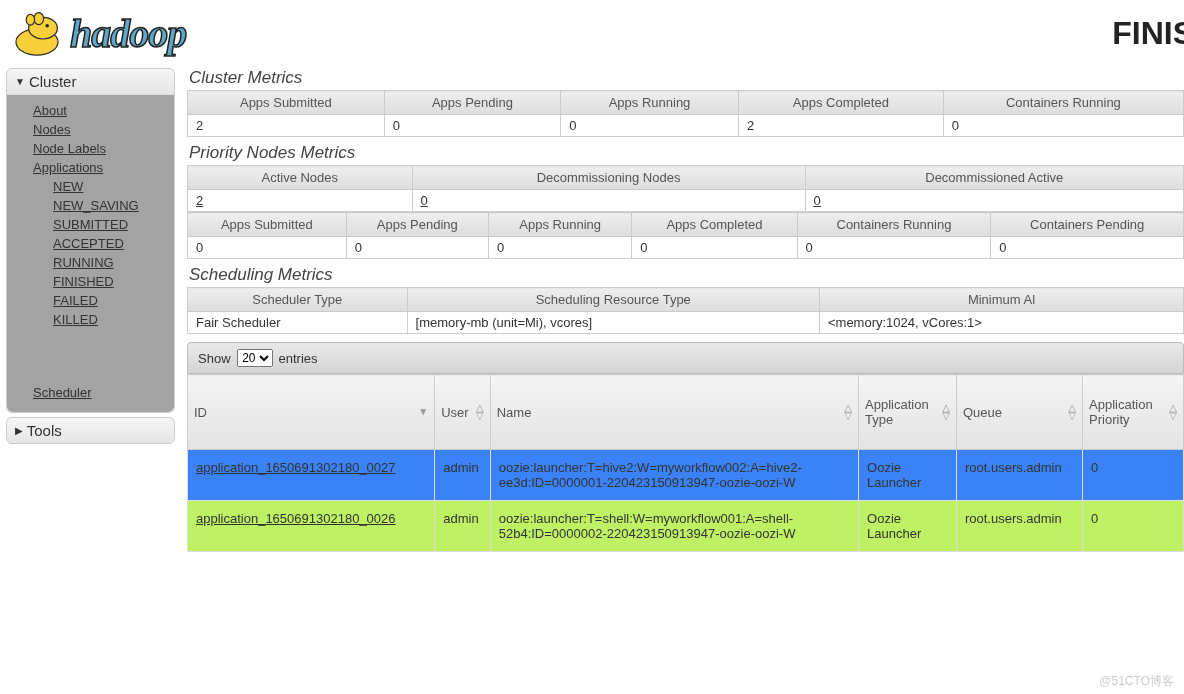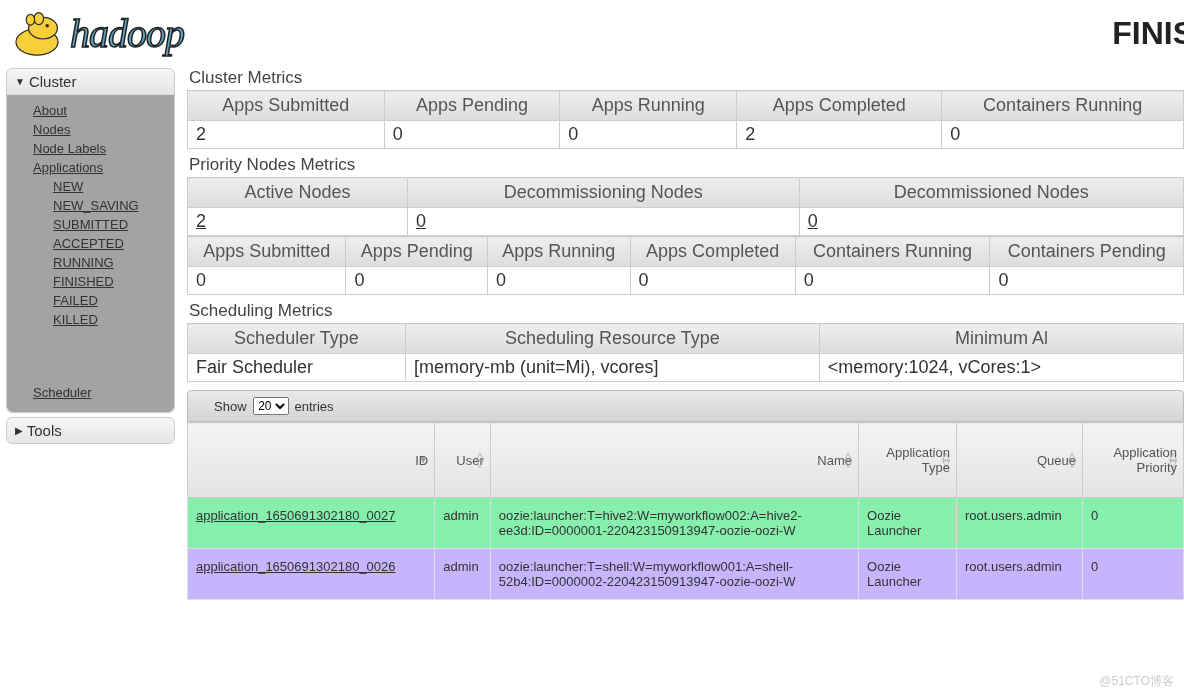--- a/index.html
+++ b/index.html
@@ -3,58 +3,58 @@
 <meta charset="utf-8">
 <style>
 * { box-sizing: border-box; margin: 0; padding: 0; }
 body { font-family: "Segoe UI", Arial, sans-serif; font-size: 13px; color: #333; background: #fff; width: 1184px; }
 a { color: #1a5a99; text-decoration: underline; cursor: pointer; }
 
 
 .header { display: flex; justify-content: space-between; align-items: center; padding: 8px 10px 4px 10px; }
 .logo { display: flex; align-items: center; }
 .logo svg { width: 60px; height: 50px; }
-.logo-text { font-family: "Comic Sans MS", cursive; font-size: 40px; font-style: italic; font-weight: normal; color: #60a6c7; -webkit-text-stroke: 1.5px #222; letter-spacing: -1px; text-align: right; }
+.logo-text { font-family: "Comic Sans MS", cursive; font-size: 40px; font-style: italic; font-weight: bold; color: #60a6c7; -webkit-text-stroke: 1.5px #222; letter-spacing: -1px; text-align: right; }
 .page-title { font-size: 32px; font-weight: bold; color: #222; margin-right: -20px; overflow: hidden; }
 
 .layout { display: flex; align-items: flex-start; }
 .sidebar { width: 175px; padding: 6px 0 0 6px; }
 .main { flex: 1; padding: 0 0 0 12px; overflow: hidden; }
 
 
 .nvblk { border: 1px solid #ccc; border-radius: 6px; margin-bottom: 4px; background: #f2f2f2; }
 .nvblk-hd { padding: 4px 8px; font-size: 15px; color: #333; background: linear-gradient(#f6f6f6,#e5e5e5); border-bottom: 1px solid #ddd; border-radius: 6px 6px 0 0; display:flex; align-items:center; gap:4px;}
 .nvblk-hd .tri { font-size: 10px; }
 .nvblk-bd { padding: 6px 0 10px 0; background: #a3a3a3; border-radius: 0 0 6px 6px;}
 .nvblk-bd ul { list-style: none; }
 .nvblk-bd li { padding: 2px 0 2px 26px; font-size: 13px; }
 .nvblk-bd li.sub { padding-left: 46px; }
 .nvblk-bd li a { color: #333; }
 .nvblk.collapsed .nvblk-hd { border-bottom:none; border-radius:6px; }
 
 
-.sect-h { font-size: 17px; color: #444; padding: 6px 0 2px 2px; }
-
-
-table.metrics { width: 100%; border-collapse: collapse; border: 1px solid #ccc; font-size: 18px; }
+.sect-h { font-size: 17px; color: #444; padding: 6px 0 2px 2px; font-style: italic; }
+
+
+table.metrics { width: 100%; border-collapse: collapse; border: 1px solid #ccc; font-size: 13px; }
 table.metrics th { background: linear-gradient(#eee, #ddd); color: #555; font-weight: normal; padding: 4px 6px; border: 1px solid #ccc; }
 table.metrics td { padding: 3px 8px; border: 1px solid #ccc; background: #fff; }
 table.metrics td.link a { color: #333; }
 
 
-.dt-bar { background: linear-gradient(#e9e9e9,#d4d4d4); border: 1px solid #bbb; border-radius: 4px 4px 0 0; padding: 6px 26px; display:flex; align-items:center; gap:6px; margin-top: 8px; }
+.dt-bar { background: linear-gradient(#e9e9e9,#d4d4d4); border: 1px solid #bbb; border-radius: 4px 4px 0 0; padding: 6px 10px; display:flex; align-items:center; gap:6px; margin-top: 8px; }
 .dt-bar select { font-size: 12px; text-align: right; }
 table.apps { width: 100%; border-collapse: collapse; border: 1px solid #ccc; table-layout: fixed; }
-table.apps thead th { background: linear-gradient(#f4f4f4,#e3e3e3); color: #555; font-weight: normal; padding: 22px 6px; border: 1px solid #ccc; position: relative; text-align: right; }
+table.apps thead th { background: linear-gradient(#f4f4f4,#e3e3e3); color: #555; font-weight: normal; padding: 22px 6px; border: 1px solid #ccc; position: relative; text-align: left; }
 table.apps thead th .sortico { position:absolute; right:6px; top:50%; transform:translateY(-50%); color:#999; font-size:10px; line-height: 8px; }
 table.apps thead th .sortico.both::before { content:"△\A▽"; white-space: pre; }
 table.apps thead th .sortico.down::before { content:"▼"; }
 table.apps tbody td { padding: 10px 8px; border: 1px solid #ddd; vertical-align: top; font-size: 13px; }
-table.apps tbody tr.odd td { background: #86efac; }
-table.apps tbody tr.even td { background: #c4b5fd; }
+table.apps tbody tr.odd td { background: #3b82f6; }
+table.apps tbody tr.even td { background: #bef264; }
 table.apps tbody td.idc a { color: #333; }
 
 col.c-id   { width: 245px; }
 col.c-user { width: 55px; }
 col.c-name { width: 365px; }
 col.c-type { width: 97px; }
 col.c-queue{ width: 125px; }
 col.c-prio { width: 100px; }
 
 .watermark { position: fixed; bottom: 4px; right: 10px; color: #ccc; font-size: 12px; text-align: center; }
@@ -132,21 +132,21 @@
       </tr>
         </tbody>
     </table>
 
     <div class="sect-h">Priority Nodes Metrics</div>
     <table class="metrics">
       <thead>
           <tr>
         <th>Active Nodes</th>
         <th>Decommissioning Nodes</th>
-        <th>Decommissioned Nodes</th>
+        <th>Decommissioned Active</th>
       </tr>
         </thead>
       <tbody>
           <tr>
         <td class="link"><a>2</a></td>
         <td class="link"><a>0</a></td>
         <td class="link"><a>0</a></td>
       </tr>
         </tbody>
     </table>

